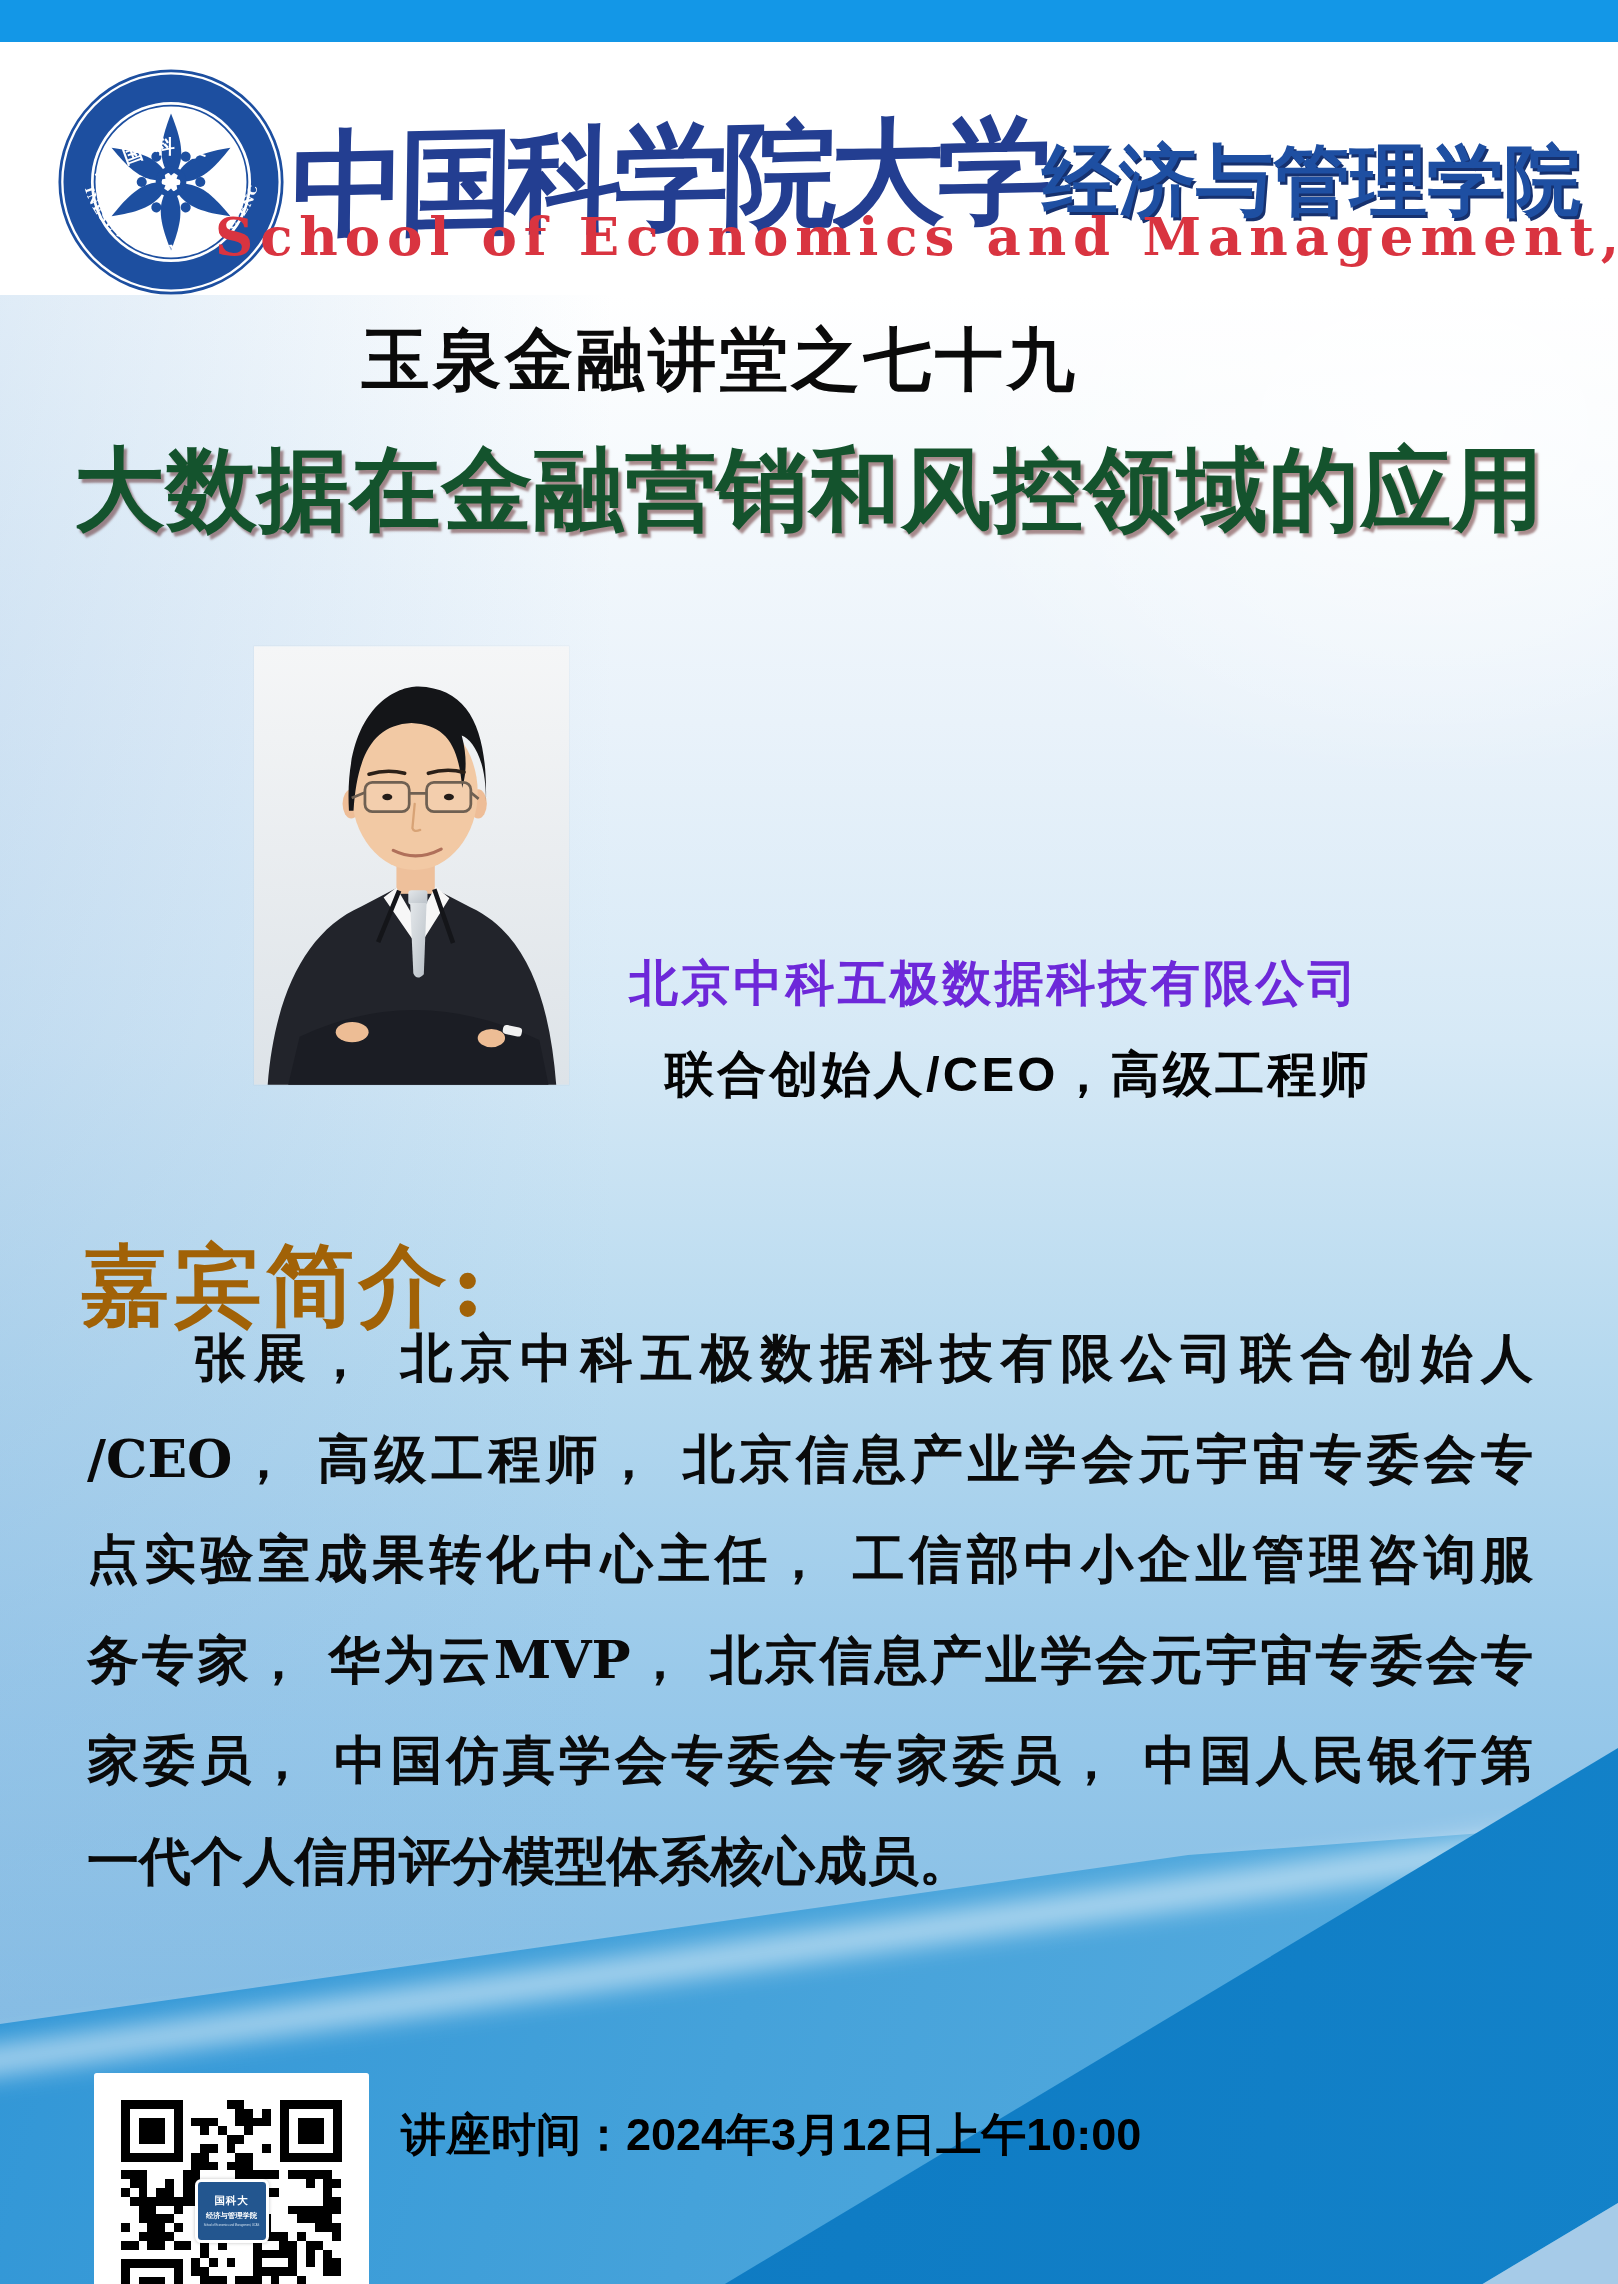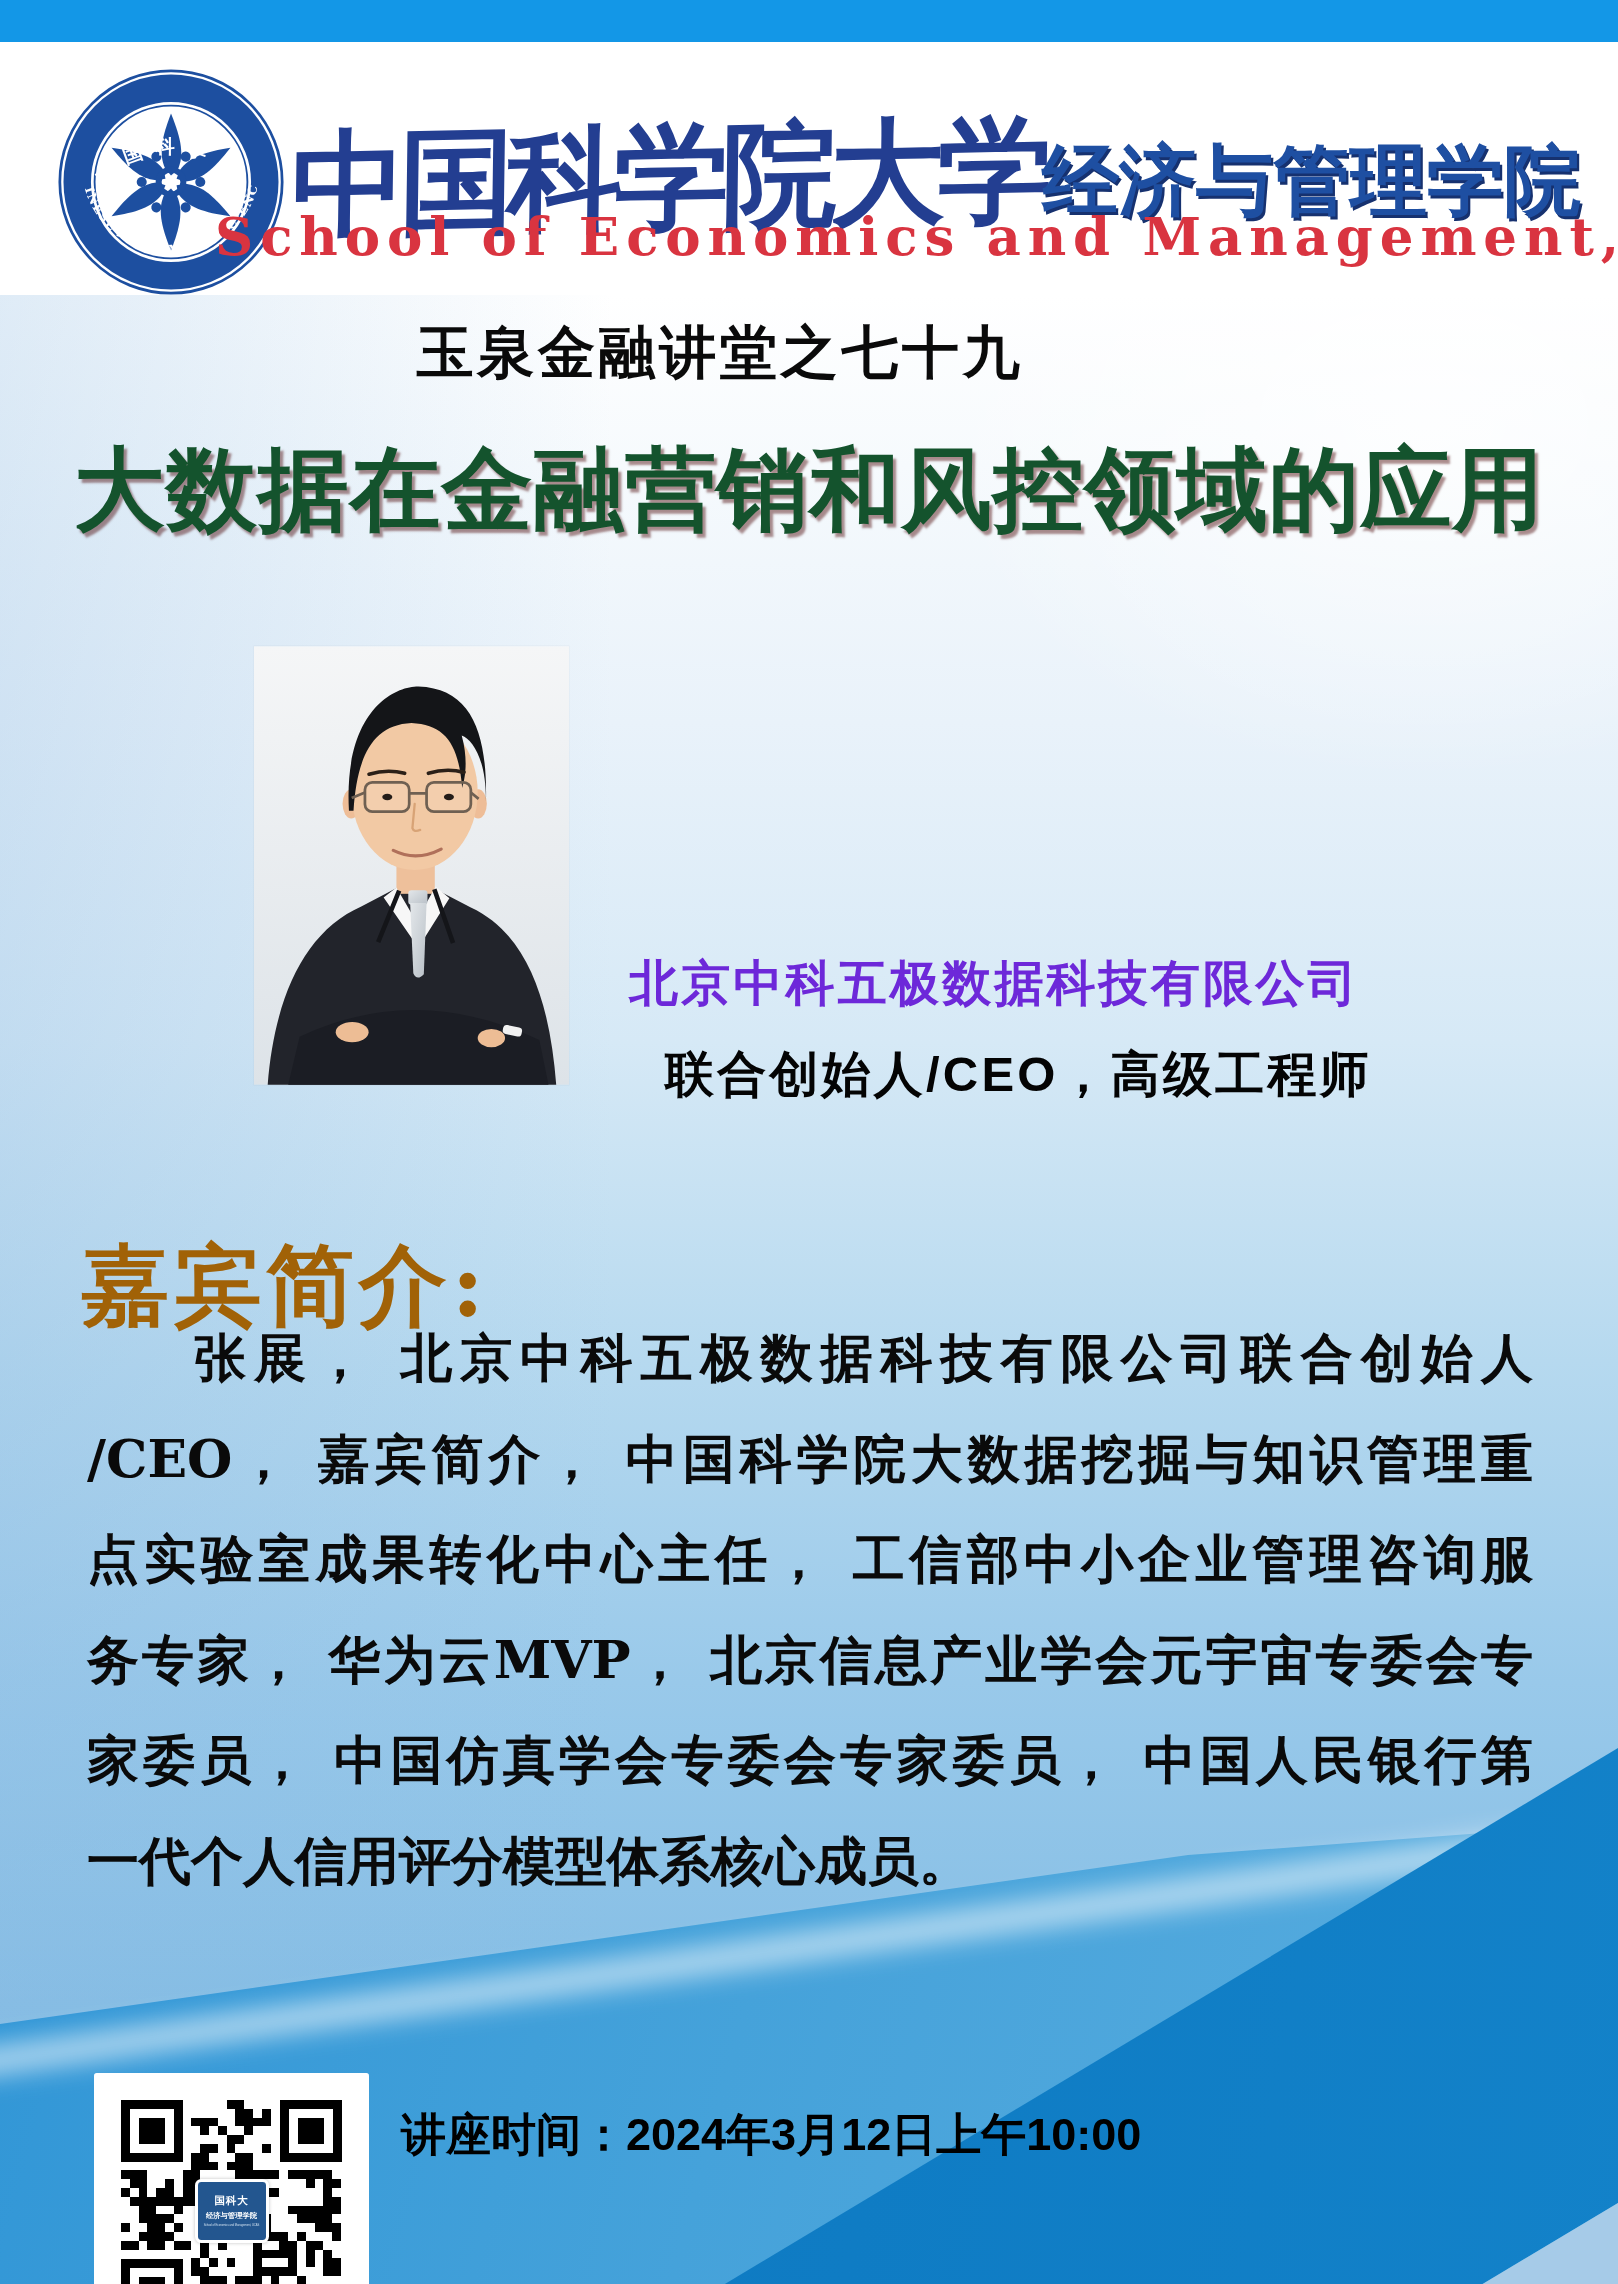--- a/index.html
+++ b/index.html
@@ -37,21 +37,21 @@
       filter:blur(12.8px);transform:rotate(-8deg);transform-origin:left center;}
   .band-dark{position:absolute;inset:0;
       clip-path:polygon(485px 2133px,1618px 1453px,1618px 1908px,1242px 2133px);
       background:linear-gradient(100deg,#0e76be 10%,#0f7cc4 60%,#1382c9 100%);}
   .corner-light{position:absolute;inset:0;
       clip-path:polygon(1242px 2133px,1618px 1908px,1618px 2133px);
       background:#a6cbe8;}
 
   
   .series-title{left:0;top:315px;width:1440px;text-align:center;
-      font-family:"DejaVu Serif",serif;font-weight:900;font-size:57px;color:#0a0a0a;letter-spacing:3.7px;white-space:nowrap;}
+      font-family:"DejaVu Serif",serif;font-weight:900;font-size:68px;color:#0a0a0a;letter-spacing:3.7px;white-space:nowrap;}
   .topic-title{left:0;top:429px;width:1618px;text-align:center;
       font-family:"DejaVu Serif",serif;font-weight:800;font-size:91px;color:#14532d;letter-spacing:0.9px;
       text-shadow:3.2px 3.7px 2.3px rgba(70,0,0,0.45);white-space:nowrap;}
 
   
   .photo{left:254px;top:646px;width:315px;height:439px;box-shadow:0 0 0 0.5px rgba(0,0,0,0.04);}
   .spk-name{left:665px;top:759px;font-weight:900;font-size:94px;color:#000;letter-spacing:6.4px;white-space:nowrap;}
   .spk-co{left:629px;top:951px;font-weight:800;font-size:49px;color:#6d28d9;letter-spacing:3.2px;white-space:nowrap;}
   .spk-title{left:665px;top:1042px;font-weight:800;font-size:49px;color:#040404;letter-spacing:3.2px;white-space:nowrap;}
 
@@ -192,21 +192,21 @@
       <path d="M352,345 L347,398 Q350,408 364,402" stroke="#d8a376" stroke-width="5" fill="none" stroke-linecap="round"></path>
       <path d="M305,447 Q356,472 410,444" stroke="#b0705a" stroke-width="7" fill="none" stroke-linecap="round"></path>
     </svg>
   </div>
 
   <div class="abs spk-co">北京中科五极数据科技有限公司</div>
   <div class="abs spk-title">联合创始人/CEO，高级工程师</div>
 
   <div class="abs bio-heading">嘉宾简介:</div>
   <div class="abs bio-line j indent bl0">张展， 北京中科五极数据科技有限公司联合创始人</div>
-  <div class="abs bio-line j bl1">/CEO， 嘉宾简介， 中国科学院大数据挖掘与知识管理重</div>
+  <div class="abs bio-line j bl1">/CEO， 高级工程师， 北京信息产业学会元宇宙专委会专</div>
   <div class="abs bio-line j bl2">点实验室成果转化中心主任， 工信部中小企业管理咨询服</div>
   <div class="abs bio-line j bl3">务专家， 华为云MVP， 北京信息产业学会元宇宙专委会专</div>
   <div class="abs bio-line bl5">一代个人信用评分模型体系核心成员。</div>
   <div class="abs bio-line j bl4">家委员， 中国仿真学会专委会专家委员， 中国人民银行第</div>
 
   <div class="abs qr-box">
     <div class="qr-grid">
         <div class="qcell"></div>
         <div class="qcell"></div>
         <div class="qcell"></div>

